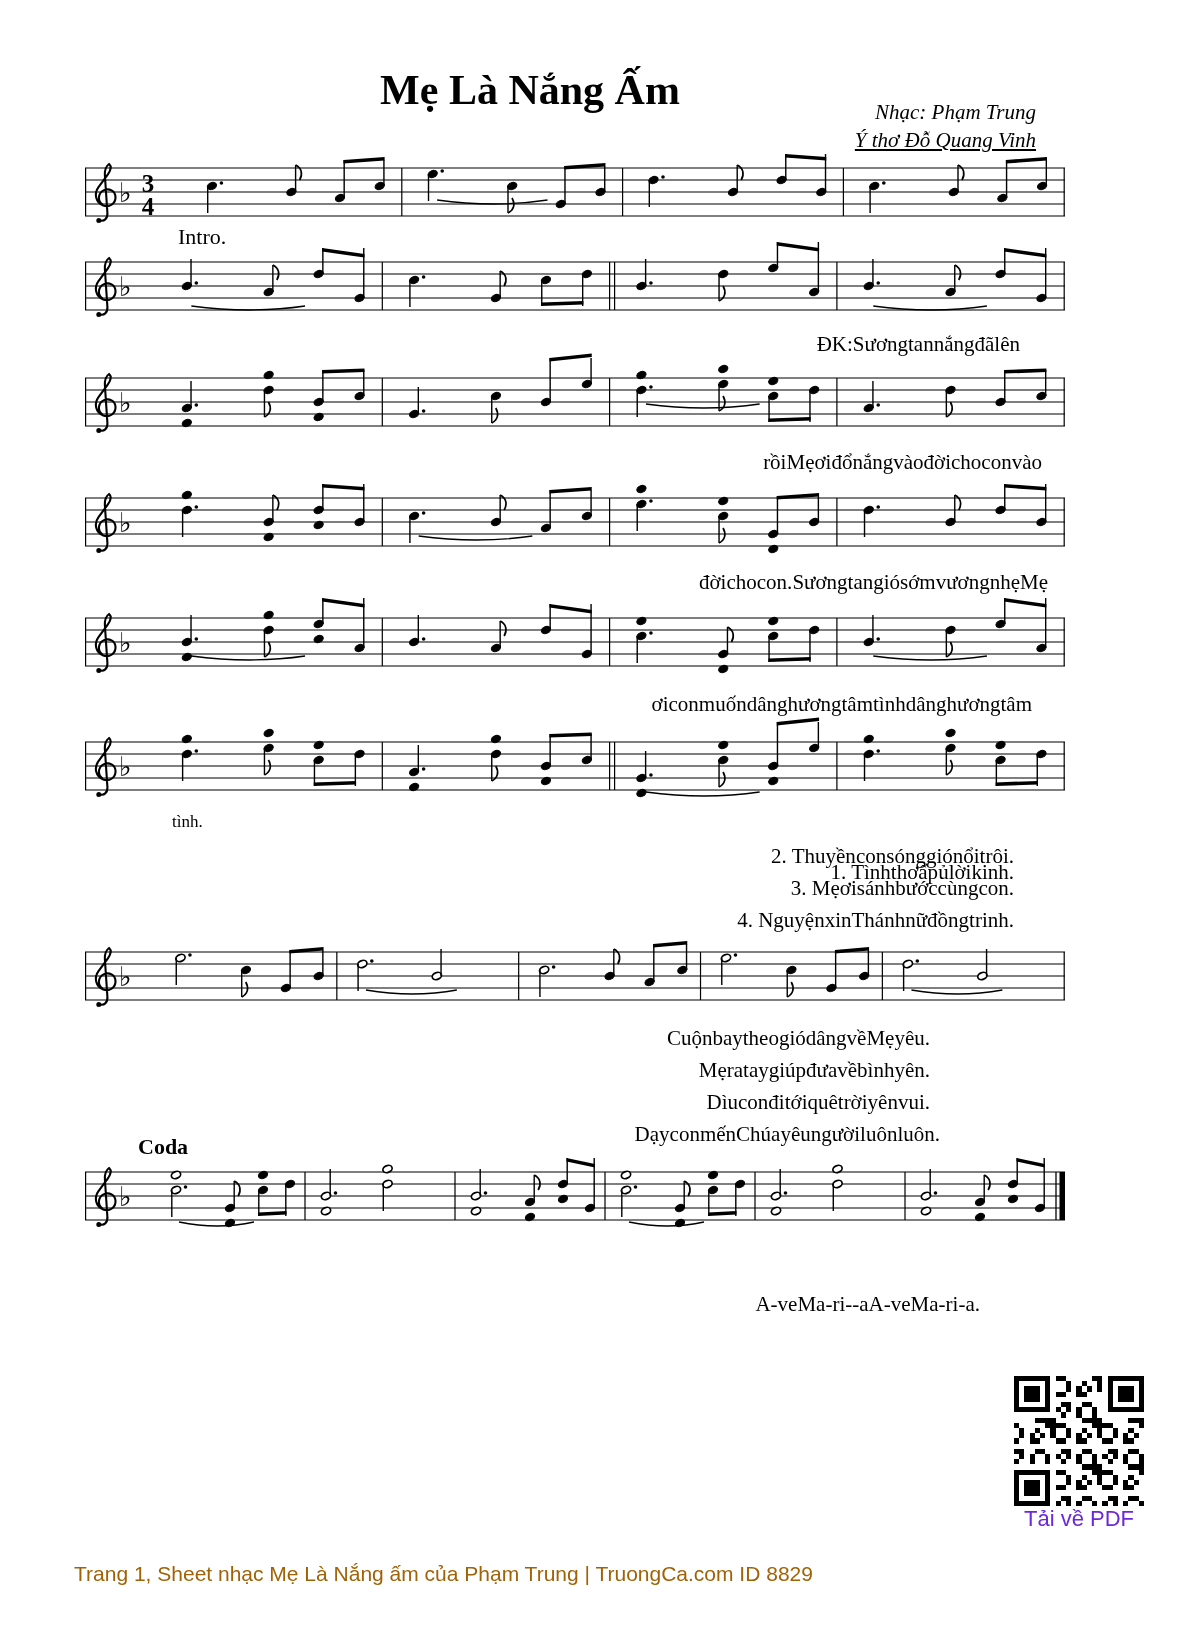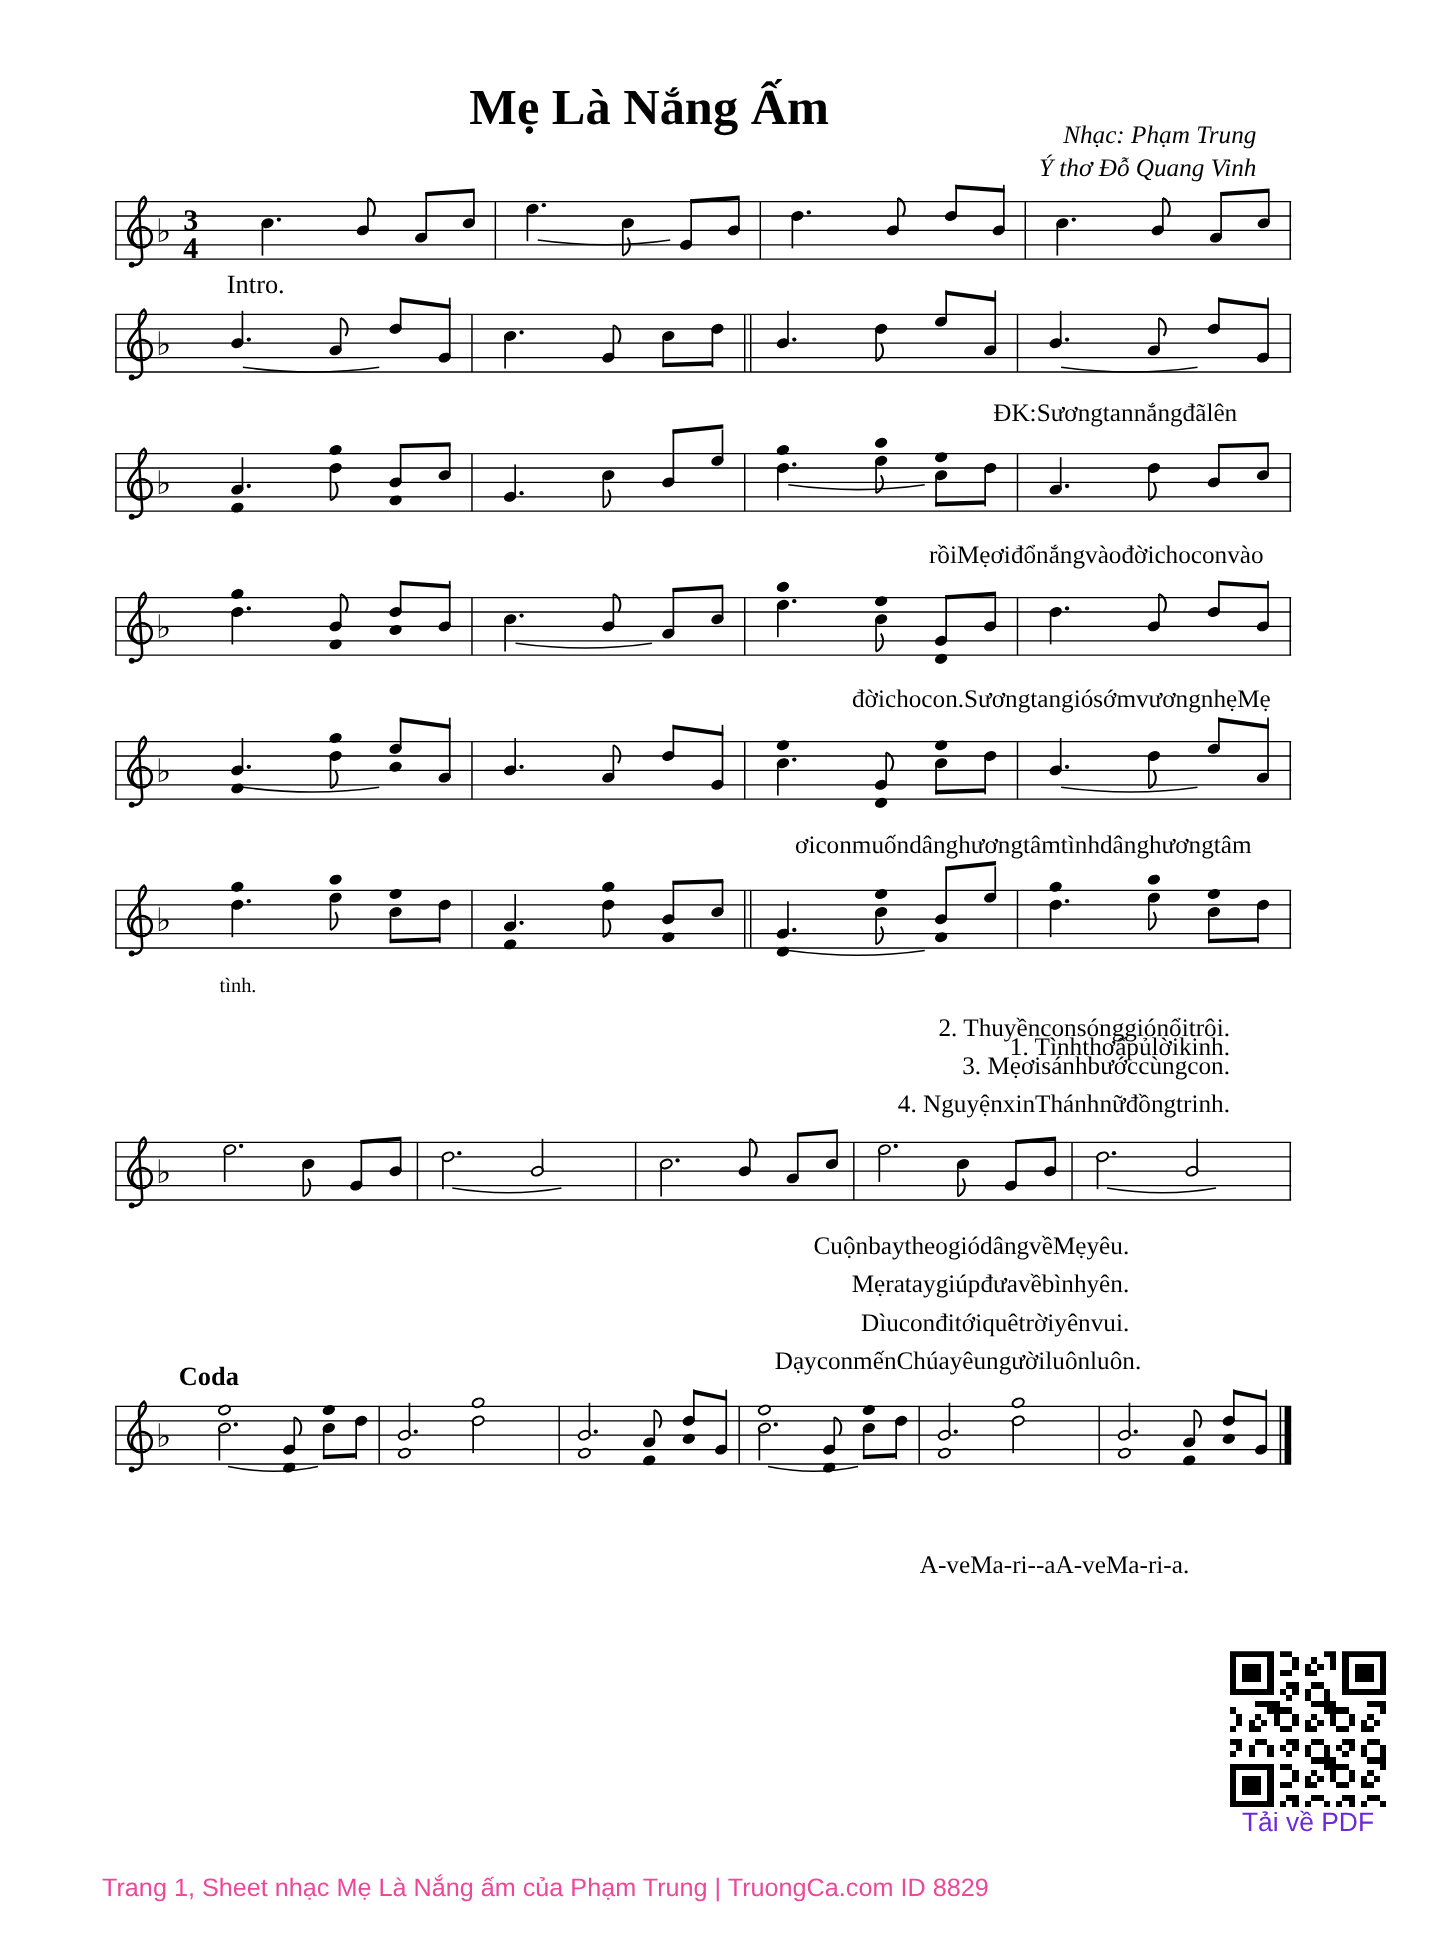--- a/index.html
+++ b/index.html
@@ -1,33 +1,33 @@
 <!DOCTYPE html>
 <html><head>
 <meta charset="utf-8">
 <style>
   html,body{margin:0;padding:0;background:#fff;}
   #page{position:relative;width:1176px;height:1630px;background:#fff;color:#000;
-        font-family:"Liberation Serif",serif;overflow:hidden;margin-left:11px;}
+        font-family:"Liberation Serif",serif;overflow:hidden;}
   .title{position:absolute;left:530px;top:66px;transform:translateX(-50%);
          font-size:42px;font-weight:bold;white-space:nowrap;}
   .credit{position:absolute;right:140px;text-align:right;font-style:italic;font-size:21px;white-space:nowrap;}
   .credit.music{top:100px;}
-  .credit.poem{top:128px;}
+  .credit.poem{top:128px;text-decoration:underline;}
   .system{position:absolute;left:85px;width:980px;height:60px;}
   .system svg{overflow:visible;display:block;}
   .seclabel{position:absolute;font-size:22px;}
   .lyrow{position:absolute;display:flex;justify-content:flex-end;font-size:21px;white-space:nowrap;}
   .lyr{display:inline-block;}
   .single{position:absolute;font-size:17px;}
   .qr{position:absolute;left:1014px;top:1376px;width:130px;height:130px;}
   .qrcaption{position:absolute;left:1014px;top:1506px;width:130px;text-align:center;
              font-family:"Liberation Sans",sans-serif;font-size:22px;color:#6d28d9;}
   .footer{position:absolute;left:74px;top:1562px;font-family:"Liberation Sans",sans-serif;
-          font-size:21px;color:#ec4899;white-space:nowrap;}
+          font-size:21px;color:#a16207;white-space:nowrap;}
   .tsig{font-family:"Liberation Serif",serif;font-weight:bold;font-size:25px;}
 </style>
 </head>
 <body>
 
 <div id="page">
 
   <div class="title">Mẹ Là Nắng Ấm</div>
   <div class="credit music">Nhạc: Phạm Trung</div>
   <div class="credit poem">Ý thơ Đỗ Quang Vinh</div>

